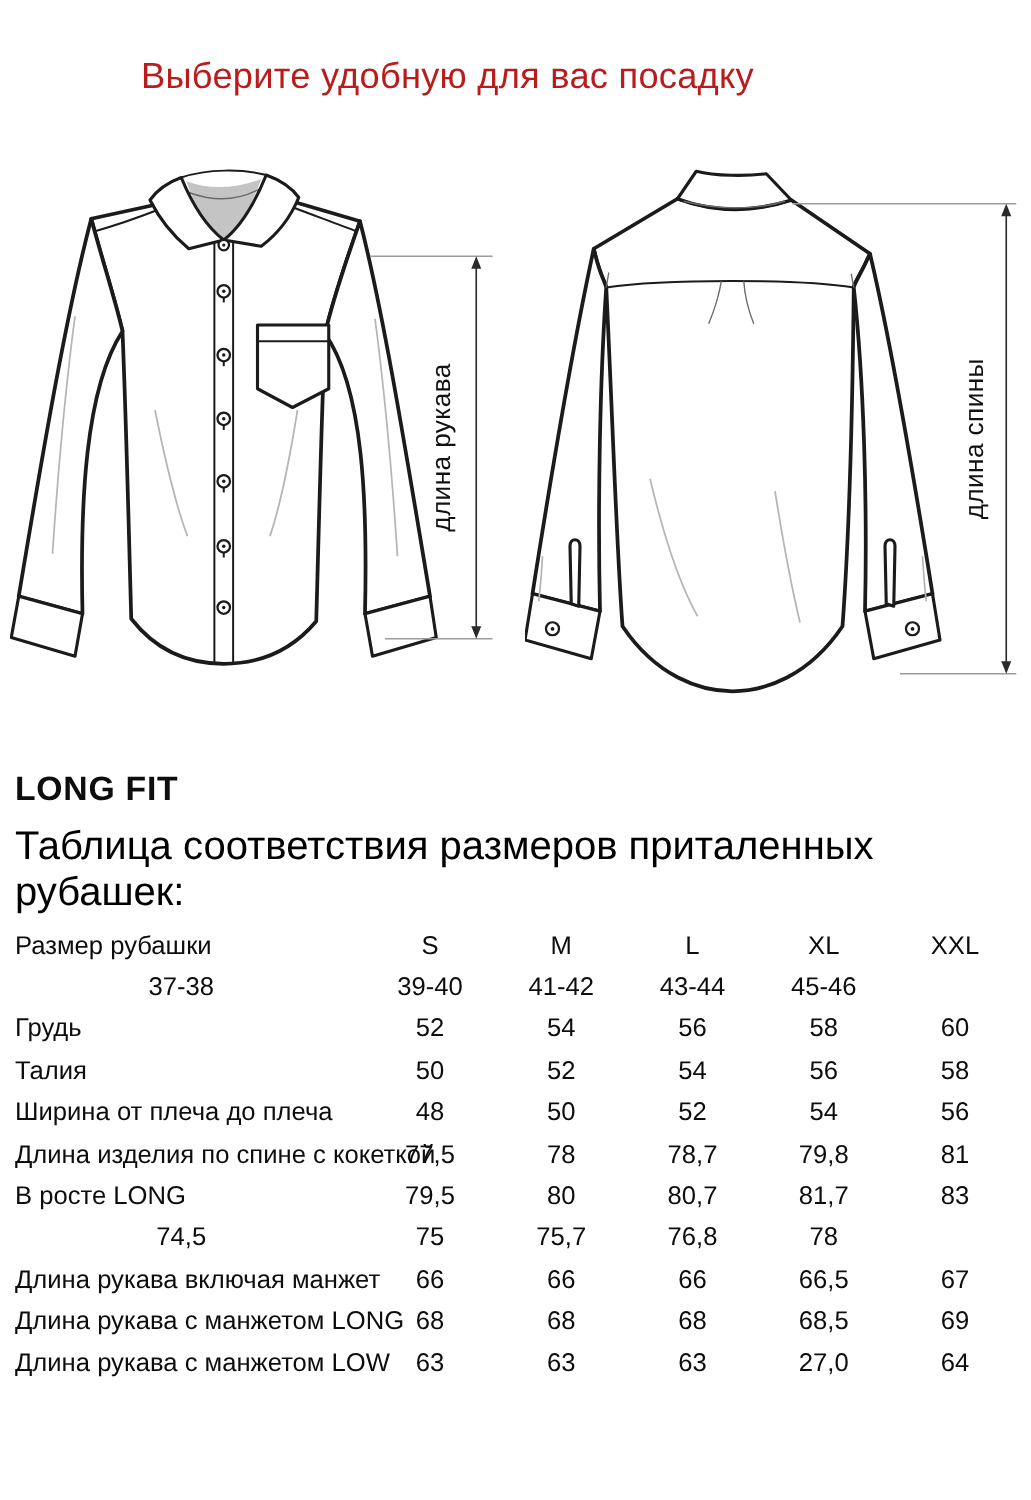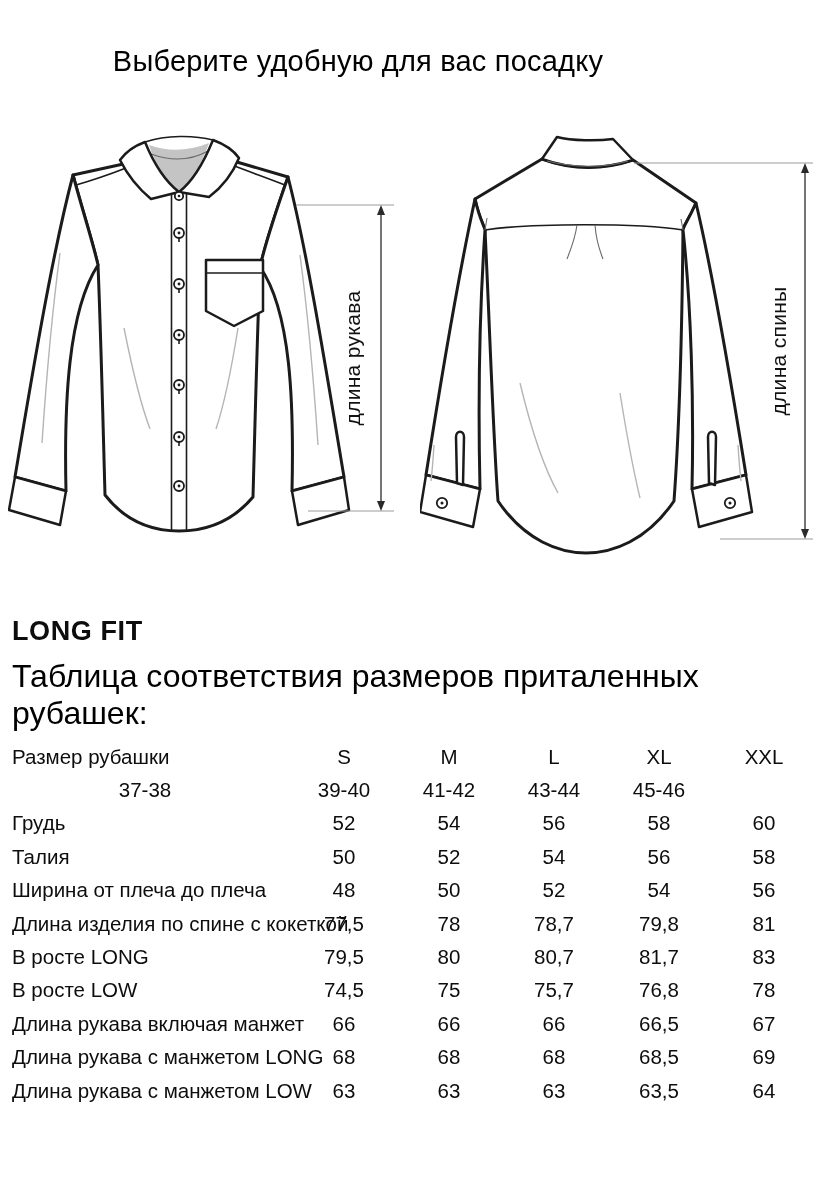--- a/index.html
+++ b/index.html
@@ -3,21 +3,21 @@
 <meta charset="utf-8">
 <style>
   html,body{margin:0;padding:0;}
   body{
     width:825px;height:1200px;position:relative;background:#ffffff;
     font-family:"Liberation Sans",sans-serif;color:#000;
     -webkit-font-smoothing:antialiased;
   }
   .page-title{
     position:absolute;top:45px;left:0;width:716px;text-align:center;
-    font-size:29px;letter-spacing:.2px;color:#000000;
+    font-size:29px;letter-spacing:.2px;color:#b91c1c;
   }
   .fig{position:absolute;top:133px;}
   #fig-front{left:8px;}
   #fig-back{left:420px;}
   .section-heading{
     position:absolute;top:616px;left:12px;
     font-size:27px;font-weight:bold;letter-spacing:.6px;color:#0d0d0d;
   }
   .section-subtitle{
     position:absolute;top:658px;left:12px;font-size:32px;color:#000000;
@@ -225,21 +225,20 @@
   <div class="t-row">
     <div class="t-label">В росте LONG</div>
     <div class="t-cell">79,5</div>
     <div class="t-cell">80</div>
     <div class="t-cell">80,7</div>
     <div class="t-cell">81,7</div>
     <div class="t-cell">83</div>
   </div>
 
   <div class="t-row">
-    <div class="t-label">В росте LOW</div>
     <div class="t-cell">74,5</div>
     <div class="t-cell">75</div>
     <div class="t-cell">75,7</div>
     <div class="t-cell">76,8</div>
     <div class="t-cell">78</div>
   </div>
 
   <div class="t-row">
     <div class="t-label">Длина рукава включая манжет</div>
     <div class="t-cell">66</div>
@@ -256,16 +255,16 @@
     <div class="t-cell">68</div>
     <div class="t-cell">68,5</div>
     <div class="t-cell">69</div>
   </div>
 
   <div class="t-row">
     <div class="t-label">Длина рукава с манжетом LOW</div>
     <div class="t-cell">63</div>
     <div class="t-cell">63</div>
     <div class="t-cell">63</div>
-    <div class="t-cell">63,5</div>
+    <div class="t-cell">27,0</div>
     <div class="t-cell">64</div>
   </div>
 </div>
 
 </body></html>

